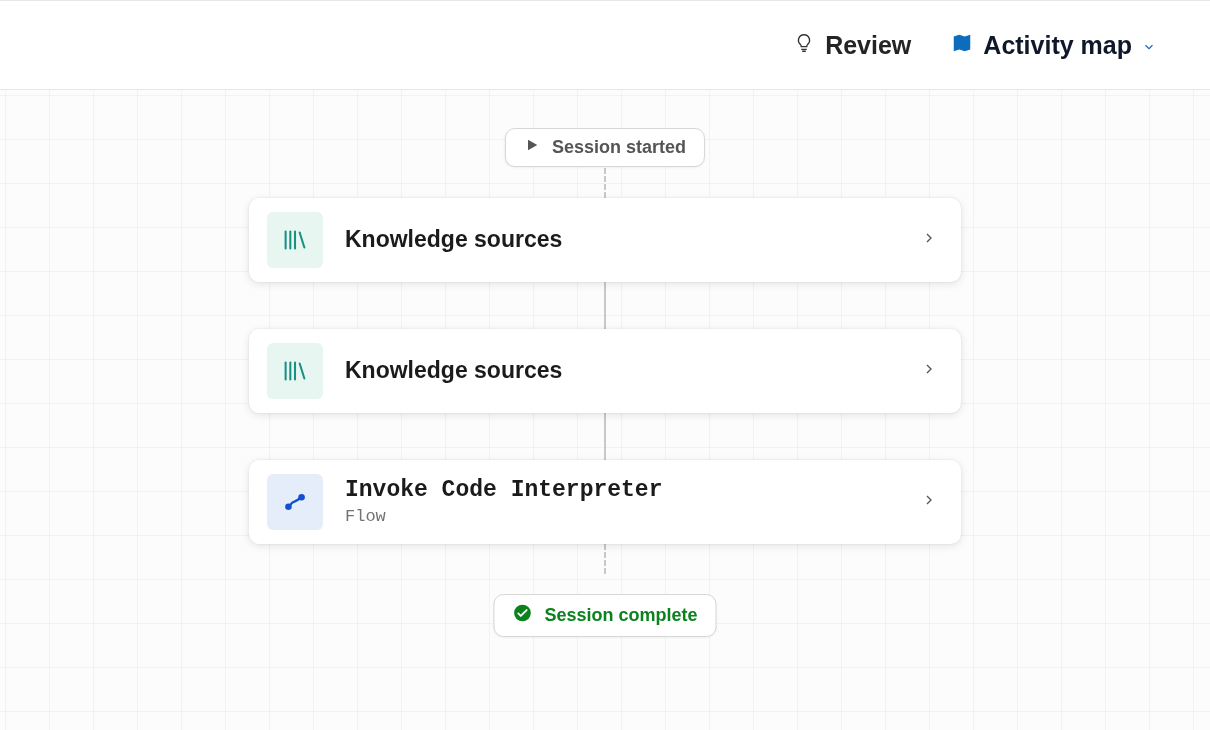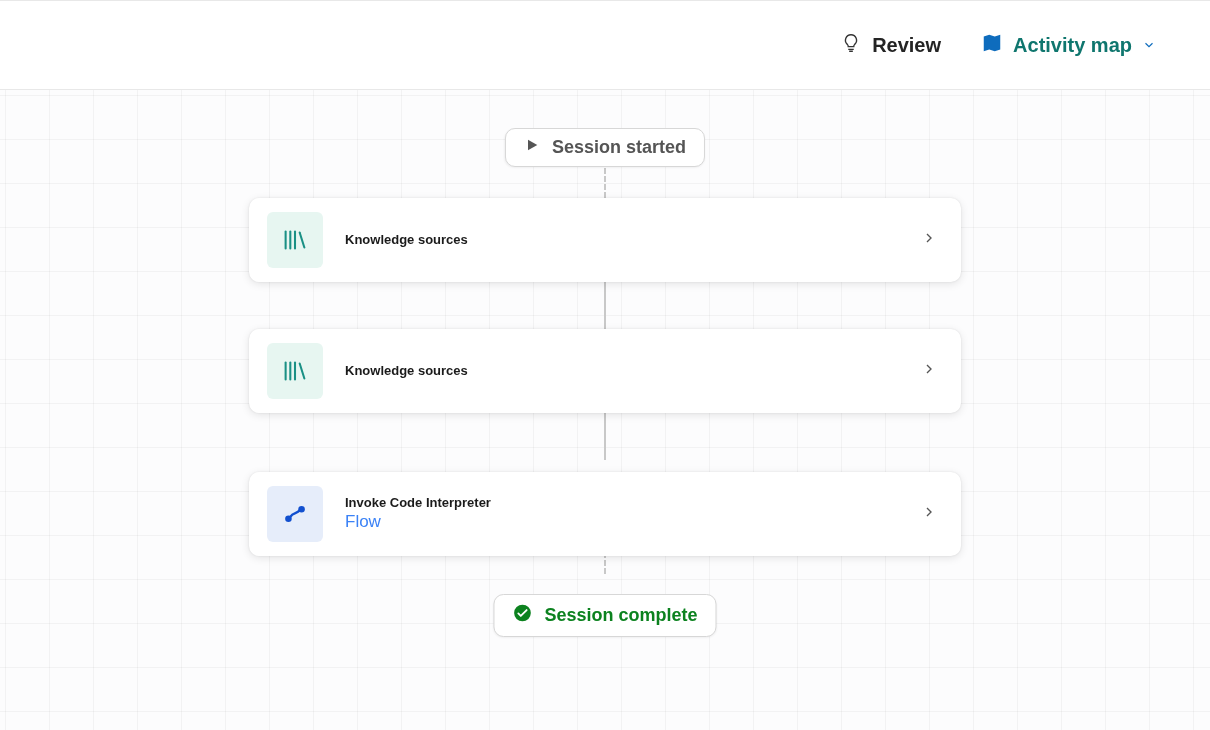--- a/index.html
+++ b/index.html
@@ -20,26 +20,26 @@
     justify-content: flex-end;
     align-items: center;
     padding-right: 54px;
     gap: 40px;
     background: #ffffff;
   }
   .header-item {
     display: flex;
     align-items: center;
     gap: 10px;
-    font-size: 20px;
+    font-size: 25px;
     font-weight: 600;
     cursor: pointer;
   }
   .header-review { color: #242424; }
-  .header-activity { color: #0f766e; }
+  .header-activity { color: #0f172a; }
 
   
   .canvas {
     position: relative;
     width: 100%;
     height: calc(100% - 90px);
     background-color: #fcfcfd;
     background-image:
       linear-gradient(to right, rgba(0,0,0,0.04) 1px, transparent 1px),
       linear-gradient(to bottom, rgba(0,0,0,0.04) 1px, transparent 1px);
@@ -95,44 +95,44 @@
     border-radius: 10px;
     box-shadow: 0 2px 8px rgba(0,0,0,0.10), 0 0 2px rgba(0,0,0,0.10);
     display: flex;
     align-items: center;
     padding: 18px 24px 18px 18px;
     gap: 22px;
     cursor: pointer;
   }
   .card-1 { top: 108px; height: 84px; }
   .card-2 { top: 239px; height: 84px; }
-  .card-3 { top: 382px; height: 84px; }
+  .card-3 { top: 370px; height: 84px; font-family: Liberation Mono, monospace; }
 
   .card-icon {
     width: 56px;
     height: 56px;
     border-radius: 6px;
     display: flex;
     align-items: center;
     justify-content: center;
     flex-shrink: 0;
   }
   .icon-teal { background: #e7f6f1; }
   .icon-blue { background: #e6edfa; }
 
   .card-text { flex: 1; }
   .card-title {
-    font-size: 13px;
+    font-size: 23px;
     font-weight: 700;
     color: #1b1b1b;
     line-height: 1.35;
   }
   .card-sub {
     font-size: 17px;
-    color: #3b82f6;
+    color: #737373;
     line-height: 1.35;
   }
   .chevron {
     flex-shrink: 0;
     color: #555;
   }
 </style>
 </head>
 <body>
 

